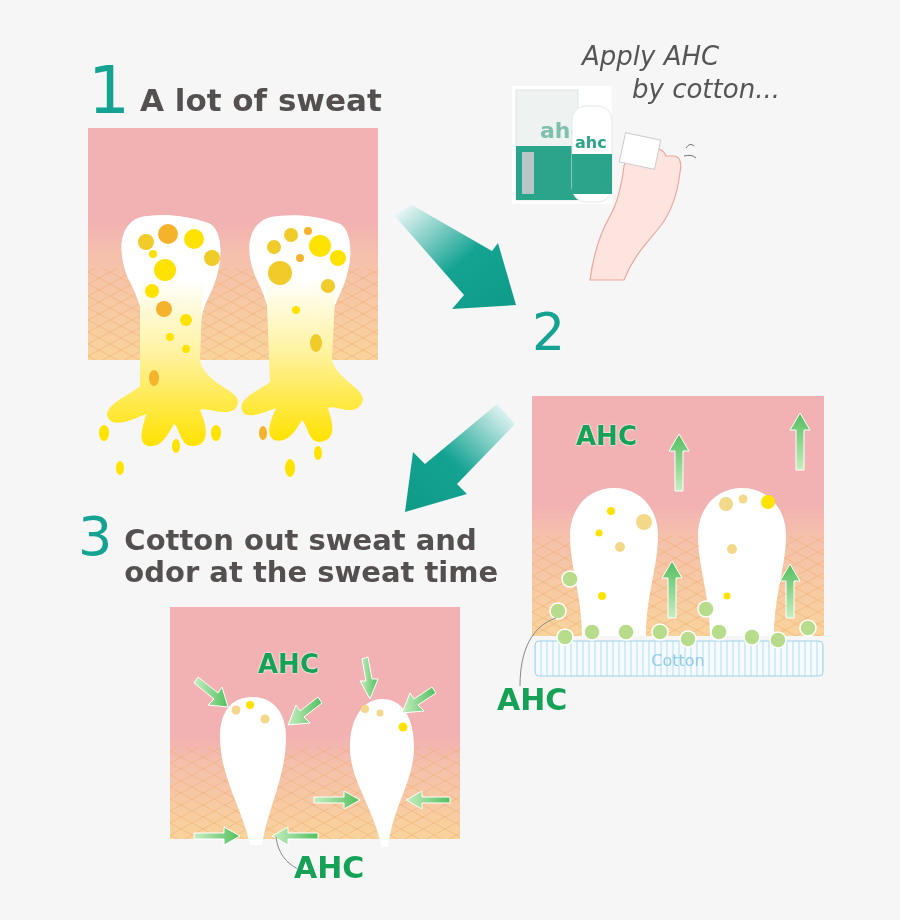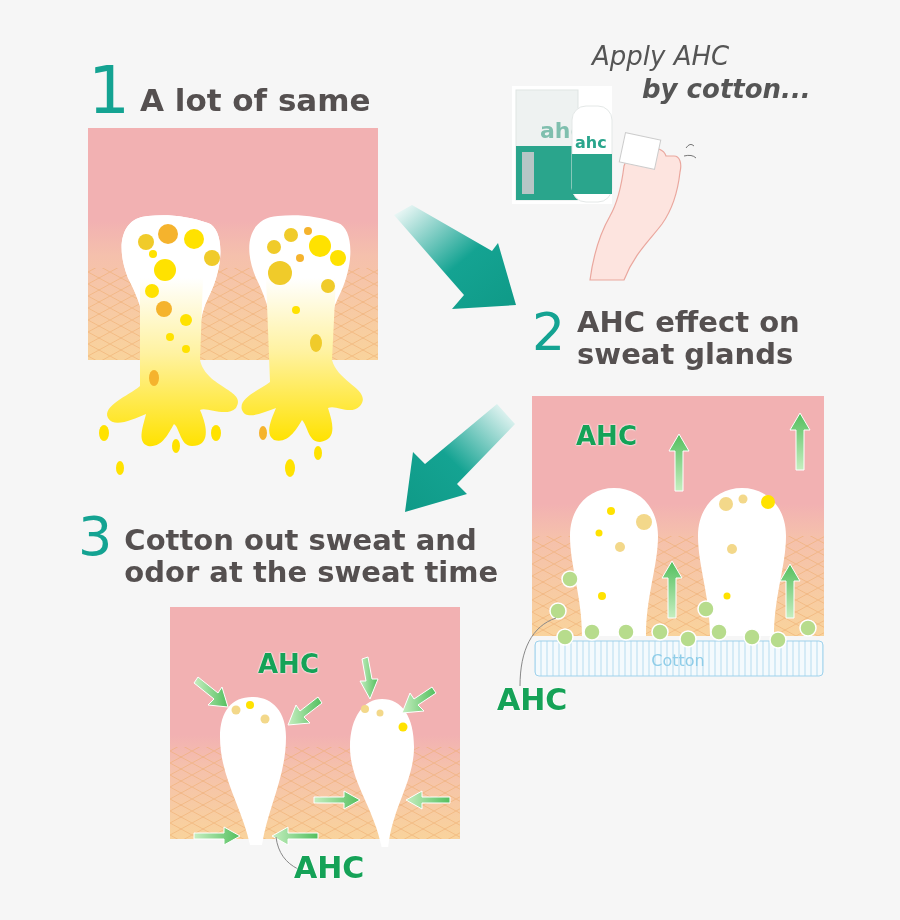--- a/index.html
+++ b/index.html
@@ -10,21 +10,21 @@
   .panel { position:absolute; overflow:hidden; }
   .ahc-label { position:absolute; color:#15a257; font-weight:bold; font-family:"DejaVu Sans", sans-serif; -webkit-text-stroke:0; text-shadow: 0 0 2px #fff, 0 0 2px #fff; }
   .italic-note { color:#555; font-style:italic; font-family:"DejaVu Sans", sans-serif; }
   svg { display:block; }
 </style>
 </head>
 <body>
 
 <div class="abs" style="left:88px; top:58px; display:flex; align-items:flex-end;">
   <span class="step-num" style="font-size:66px; margin-right:10px;">1</span>
-  <span class="step-title" style="font-size:31px; padding-bottom:6px;">A lot of same</span>
+  <span class="step-title" style="font-size:31px; padding-bottom:6px;">A lot of sweat</span>
 </div>
 
 <div class="panel" style="left:88px; top:128px; width:290px; height:360px;">
   <svg width="290" height="360" viewBox="0 0 290 360">
     <defs>
       <linearGradient id="skin1" x1="0" y1="0" x2="0" y2="1">
         <stop offset="0" stop-color="#f2b1b2"></stop>
         <stop offset="0.40" stop-color="#f2b1b2"></stop>
         <stop offset="0.55" stop-color="#f5c0ac"></stop>
         <stop offset="1" stop-color="#f9d39c"></stop>
@@ -75,23 +75,23 @@
     <ellipse cx="16" cy="305" rx="5" ry="8" fill="#ffe200"></ellipse>
     <ellipse cx="88" cy="318" rx="4" ry="7" fill="#ffe200"></ellipse>
     <ellipse cx="128" cy="305" rx="5" ry="8" fill="#ffe200"></ellipse>
     <ellipse cx="32" cy="340" rx="4" ry="7" fill="#ffe200"></ellipse>
     <ellipse cx="175" cy="305" rx="4" ry="7" fill="#f5b32d"></ellipse>
     <ellipse cx="202" cy="340" rx="5" ry="9" fill="#ffe200"></ellipse>
     <ellipse cx="230" cy="325" rx="4" ry="7" fill="#ffe200"></ellipse>
   </svg>
 </div>
 
-<div class="abs italic-note" style="left:582px; top:40px; font-size:26px; line-height:1.25;margin-left:10px;">
+<div class="abs italic-note" style="left:582px; top:40px; font-size:26px; line-height:1.25;">
   <div>Apply AHC</div>
-  <div style="padding-left:50px;font-weight:bold;">by cotton...</div>
+  <div style="padding-left:50px;">by cotton...</div>
 </div>
 
 <div class="abs" style="left:512px; top:86px; width:160px; height:120px;">
   <svg width="160" height="120" viewBox="0 0 160 120">
     <rect x="0" y="0" width="100" height="118" fill="#fff"></rect>
     <rect x="4" y="4" width="62" height="110" fill="#eef2f1" stroke="#dfe5e3"></rect>
     <rect x="4" y="60" width="62" height="54" fill="#2aa58c"></rect>
     <rect x="10" y="66" width="12" height="42" fill="#b7c6c6"></rect>
     <text x="28" y="52" font-family="DejaVu Sans, sans-serif" font-size="22" font-weight="bold" fill="#7fbfae">ahc</text>
     <rect x="60" y="20" width="40" height="96" rx="14" fill="#fff" stroke="#e4e8e7"></rect>
@@ -129,24 +129,20 @@
         <stop offset="0.55" stop-color="#14a392"></stop>
         <stop offset="1" stop-color="#0f9a87"></stop>
       </linearGradient>
     </defs>
     <path d="M92 2 L110 22 L52 82 L62 92 L0 110 L8 50 L20 62 Z" fill="url(#tealArrowB)"></path>
   </svg>
 </div>
 
 <div class="abs" style="left:532px; top:306px; display:flex; align-items:flex-start;">
   <span class="step-num" style="font-size:52px; margin-right:12px;">2</span>
-  <div class="step-title" style="font-size:29px;">
-    <div>AHC effect on</div>
-    <div>sweat glands</div>
-  </div>
 </div>
 
 <div class="panel" style="left:532px; top:396px; width:292px; height:285px;">
   <svg width="292" height="285" viewBox="0 0 292 285">
     <defs>
       <linearGradient id="skin2" x1="0" y1="0" x2="0" y2="1">
         <stop offset="0" stop-color="#f2b1b2"></stop>
         <stop offset="0.45" stop-color="#f2b1b2"></stop>
         <stop offset="0.58" stop-color="#f5c0ac"></stop>
         <stop offset="1" stop-color="#f9d39c"></stop>

